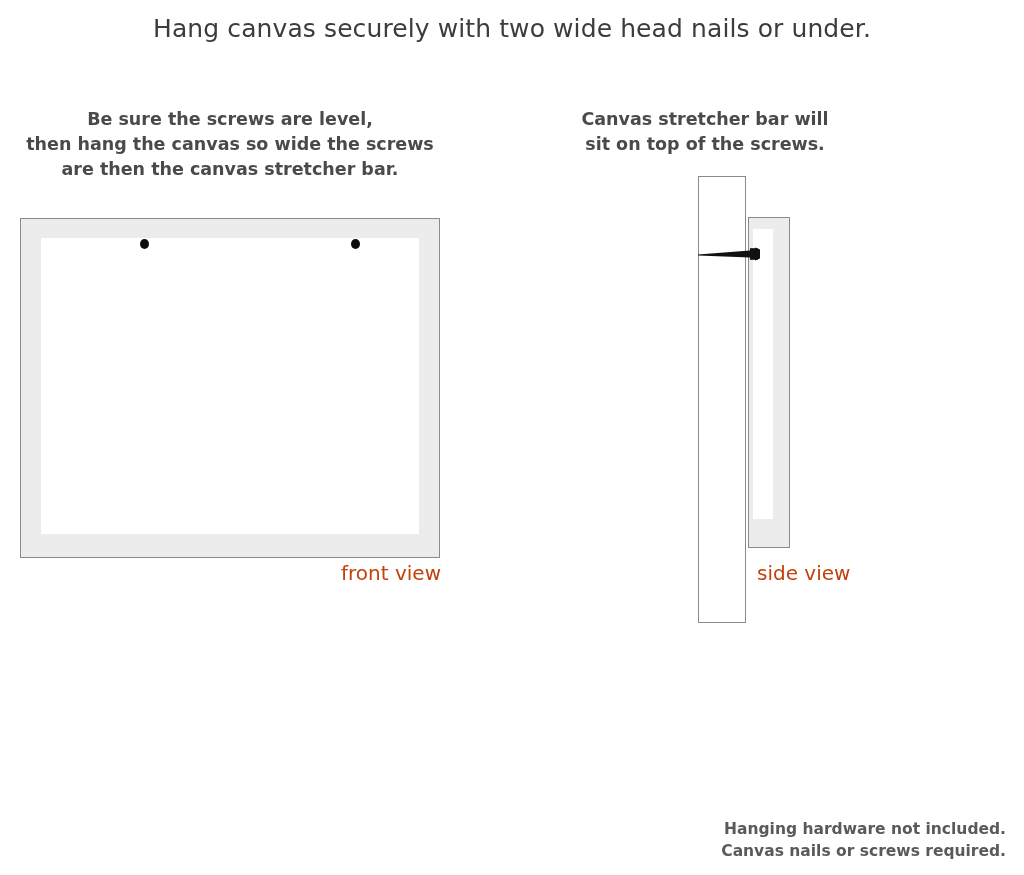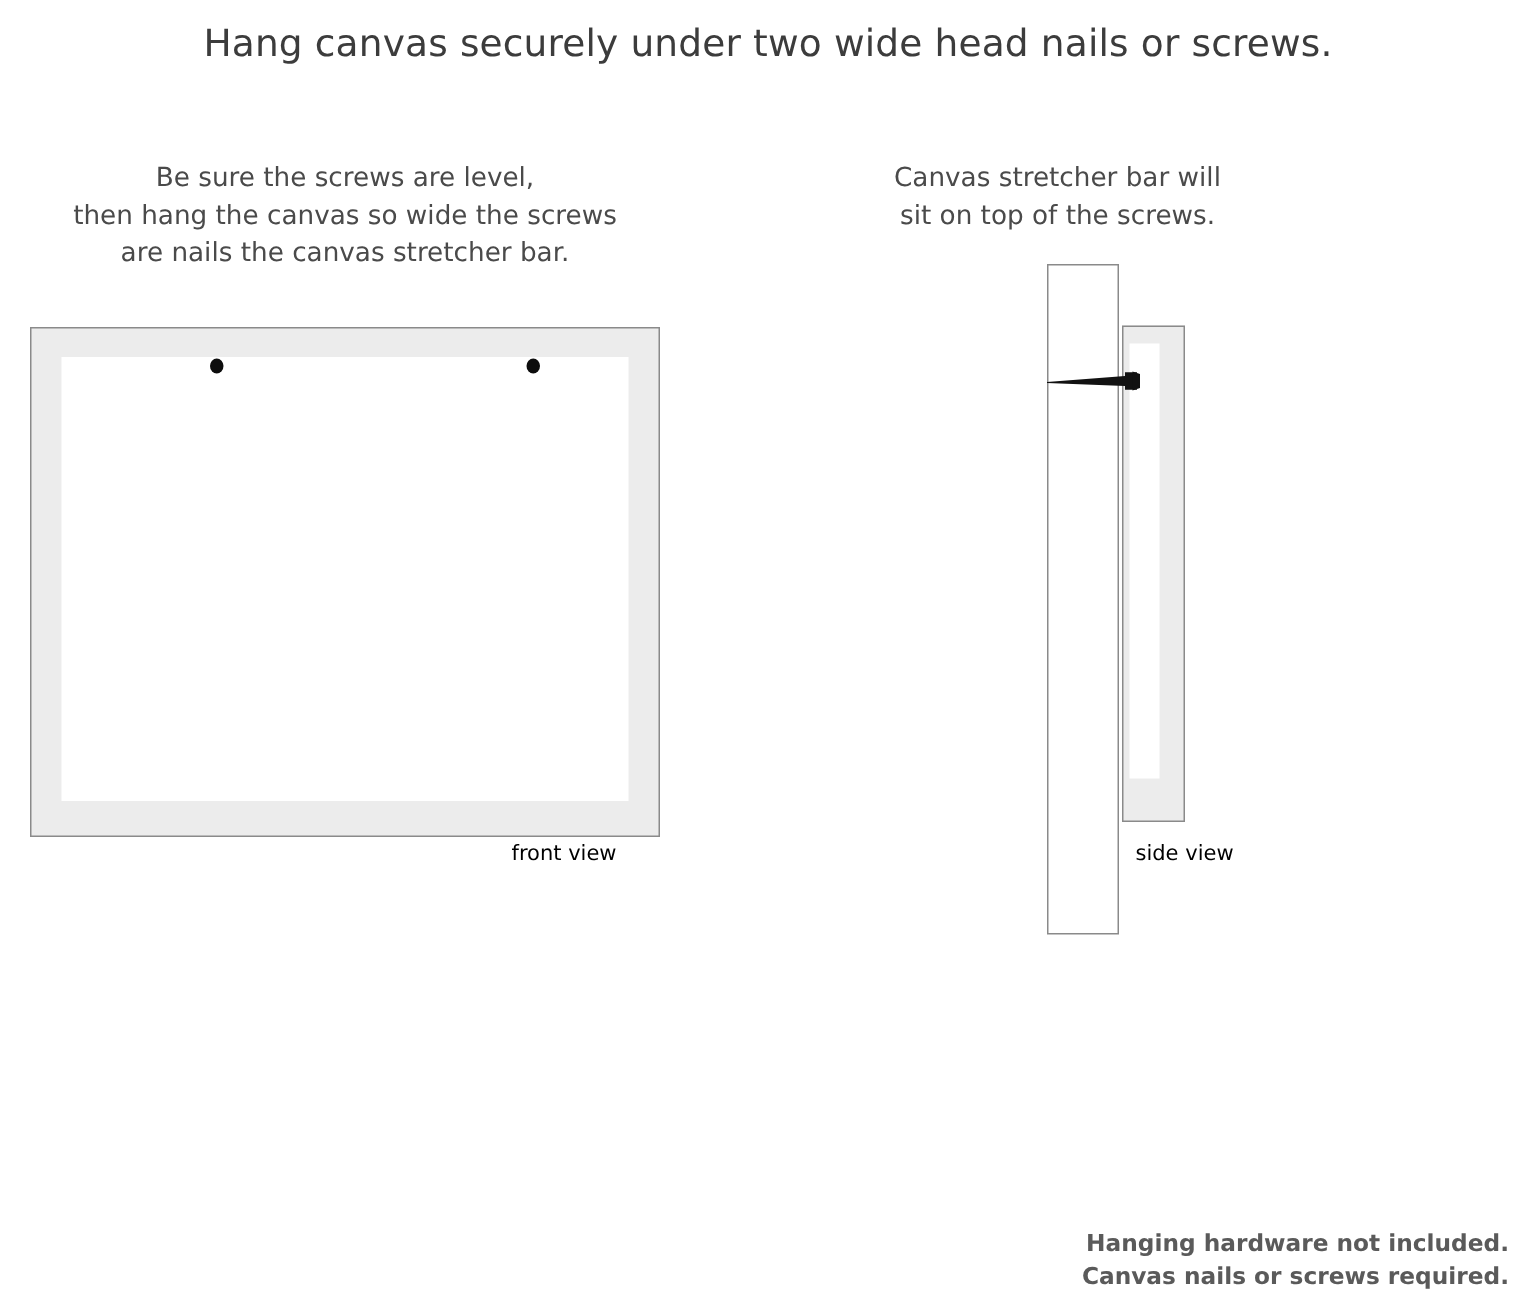--- a/index.html
+++ b/index.html
@@ -42,21 +42,21 @@
   .caption-front {
     left: 0;
     top: 107px;
     width: 460px;
   }
   .caption-side {
     left: 570px;
     top: 107px;
     width: 270px;
   }
-  .caption .line { display: block; white-space: nowrap; }
+  .caption .line { display: block; white-space: nowrap; font-weight: bold; }
 
   
   .front-view {
     position: absolute;
     left: 20px;
     top: 218px;
     width: 420px;
     height: 340px;
   }
   .frame-outer {
@@ -81,22 +81,22 @@
     position: absolute;
     width: 9px;
     height: 10px;
     border-radius: 50%;
     background: #0d0d0d;
   }
 
   
   .view-label {
     position: absolute;
-    font-size: 14px;
-    color: #000000;
+    font-size: 20px;
+    color: #c2410c;
     white-space: nowrap;
   }
   .label-front { left: 341px; top: 561px; }
   .label-side  { left: 757px; top: 561px; }
 
   
   .side-view {
     position: absolute;
     left: 698px;
     top: 176px;
@@ -148,26 +148,26 @@
     text-align: right;
     font-size: 15.5px;
     line-height: 22px;
     color: #5a5a5a;
   }
   .footer-note .line { display: block; white-space: nowrap; font-weight: bold; }
 </style>
 </head>
 <body>
 
-<div class="headline">Hang canvas securely under two wide head nails or screws.</div>
+<div class="headline">Hang canvas securely with two wide head nails or under.</div>
 
 <div class="caption caption-front">
   <span class="line">Be sure the screws are level,</span>
   <span class="line">then hang the canvas so wide the screws</span>
-  <span class="line">are nails the canvas stretcher bar.</span>
+  <span class="line">are then the canvas stretcher bar.</span>
 </div>
 
 <div class="caption caption-side">
   <span class="line">Canvas stretcher bar will</span>
   <span class="line">sit on top of the screws.</span>
 </div>
 
 <div class="front-view">
   <div class="frame-outer" style="background: rgb(236, 236, 236); border-color: rgb(138, 138, 138);"></div>
   <div class="frame-inner" style="background: rgb(255, 255, 255);"></div>

